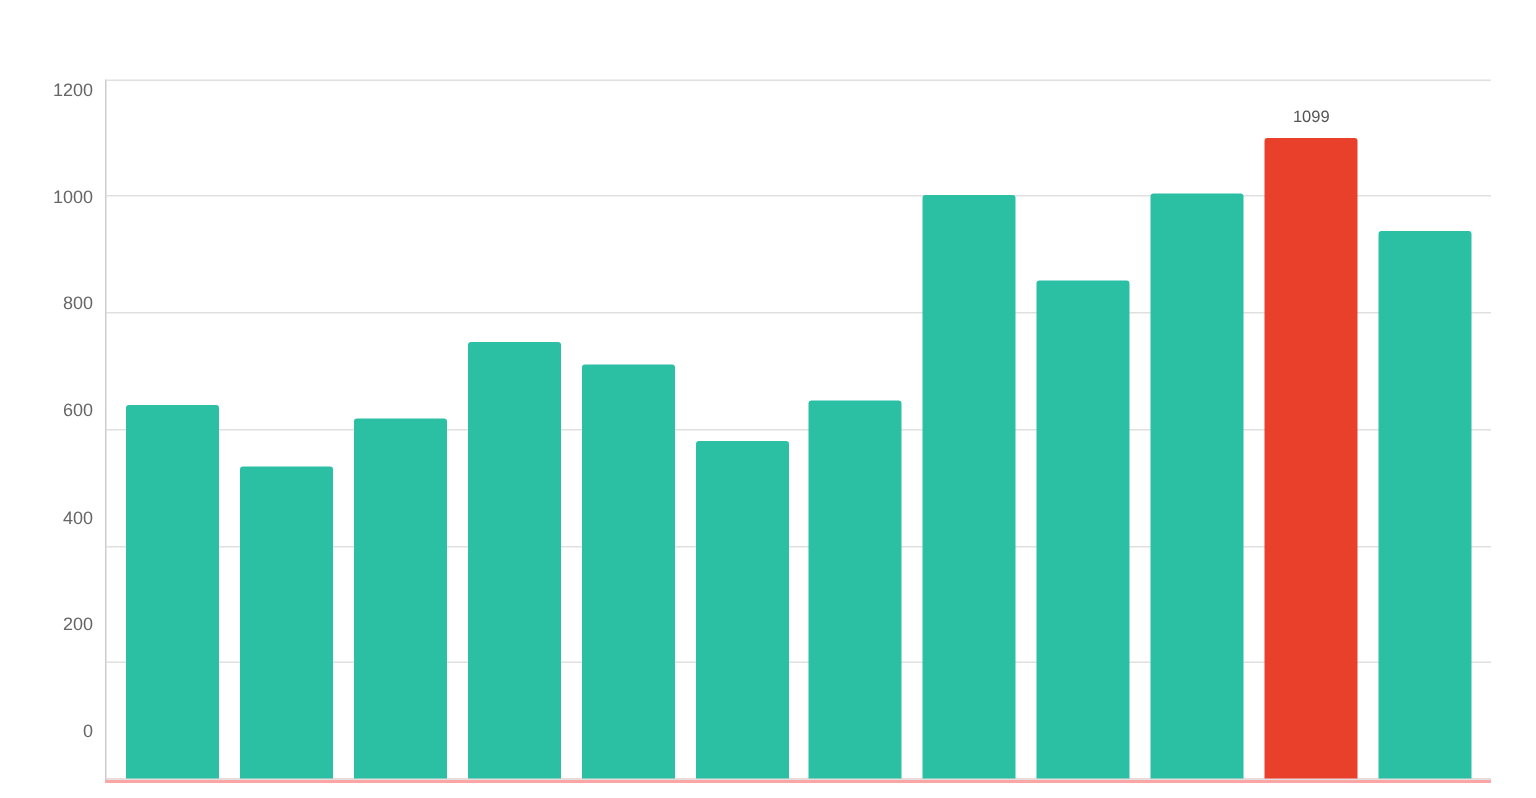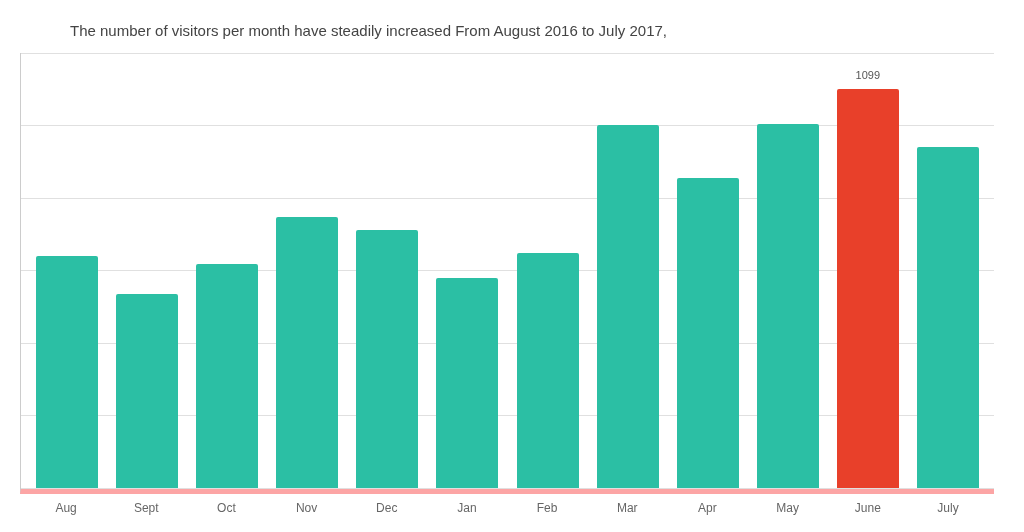--- a/index.html
+++ b/index.html
@@ -45,21 +45,21 @@
     }
     .chart-inner {
       flex: 1;
       display: flex;
       flex-direction: column;
     }
     .bars-and-grid {
       flex: 1;
       position: relative;
       border-left: 1px solid #ccc;
-      border-bottom: 6px solid #fca5a5;
+      border-bottom: 3px solid #fca5a5;
     }
     .grid-lines {
       position: absolute;
       top: 0; left: 0; right: 0; bottom: 0;
     }
     .grid-line {
       position: absolute;
       left: 0;
       right: 0;
       border-top: 1px solid #e0e0e0;
@@ -109,23 +109,33 @@
       text-align: center;
       font-size: 12px;
       color: #666;
     }
   </style>
 </head>
 <body>
 
 <div class="chart-container">
   <div class="chart-title">
-    <span>The number of visitors per month have steadily increased From August 2016 to July 2017,</span><br>
+    <br>
   </div>
   <div class="chart-area">
+    <div class="y-axis" id="y-axis">
+
+    <div class="y-label">1200</div>
+        <div class="y-label">1000</div>
+        <div class="y-label">800</div>
+        <div class="y-label">600</div>
+        <div class="y-label">400</div>
+        <div class="y-label">200</div>
+        <div class="y-label">0</div>
+      </div>
     <div class="chart-inner">
       <div class="bars-and-grid" id="bars-and-grid">
         <div class="grid-lines" id="grid-lines">
             <div class="grid-line" style="top: 0%;"></div>
             <div class="grid-line" style="top: 16.6667%;"></div>
             <div class="grid-line" style="top: 33.3333%;"></div>
             <div class="grid-line" style="top: 50%;"></div>
             <div class="grid-line" style="top: 66.6667%;"></div>
             <div class="grid-line" style="top: 83.3333%;"></div>
             <div class="grid-line" style="top: 100%;"></div>
@@ -164,29 +174,15 @@
             <div class="bar-group">
               <div class="bar red" style="height: 91.5833%;">
                 <div class="bar-label-top">1099</div>
               </div>
             </div>
             <div class="bar-group">
               <div class="bar teal" style="height: 78.3333%;"></div>
             </div>
           </div>
       </div>
-      <div class="x-labels" id="x-labels">
-          <div class="x-label">Aug</div>
-          <div class="x-label">Sept</div>
-          <div class="x-label">Oct</div>
-          <div class="x-label">Nov</div>
-          <div class="x-label">Dec</div>
-          <div class="x-label">Jan</div>
-          <div class="x-label">Feb</div>
-          <div class="x-label">Mar</div>
-          <div class="x-label">Apr</div>
-          <div class="x-label">May</div>
-          <div class="x-label">June</div>
-          <div class="x-label">July</div>
-        </div>
     </div>
   </div>
 </div>
 
 </body></html>

